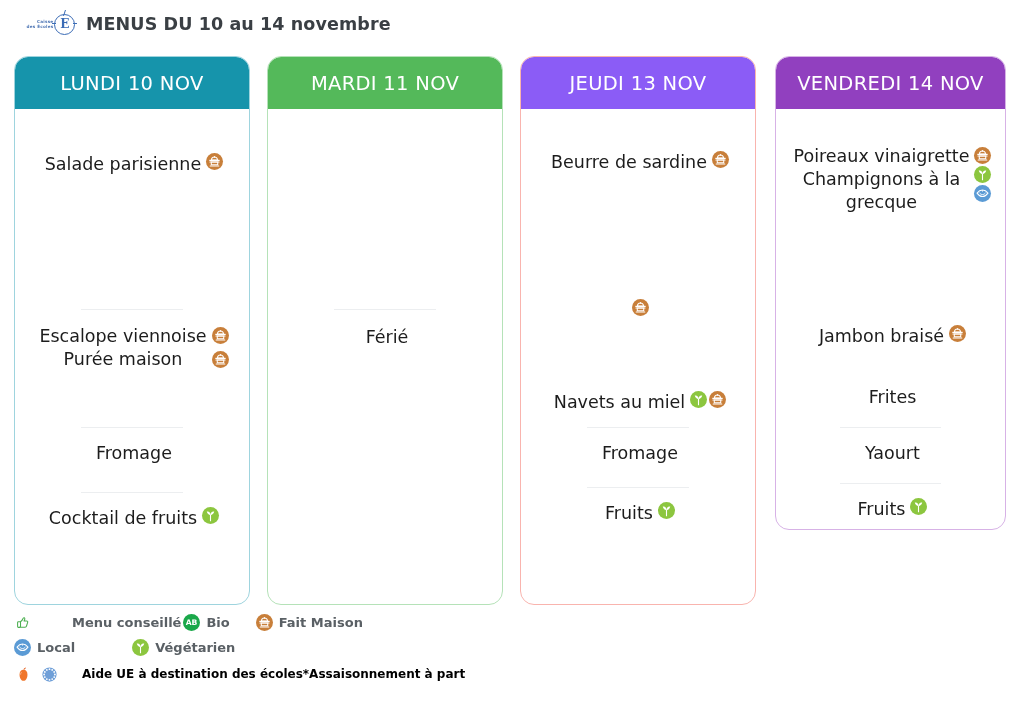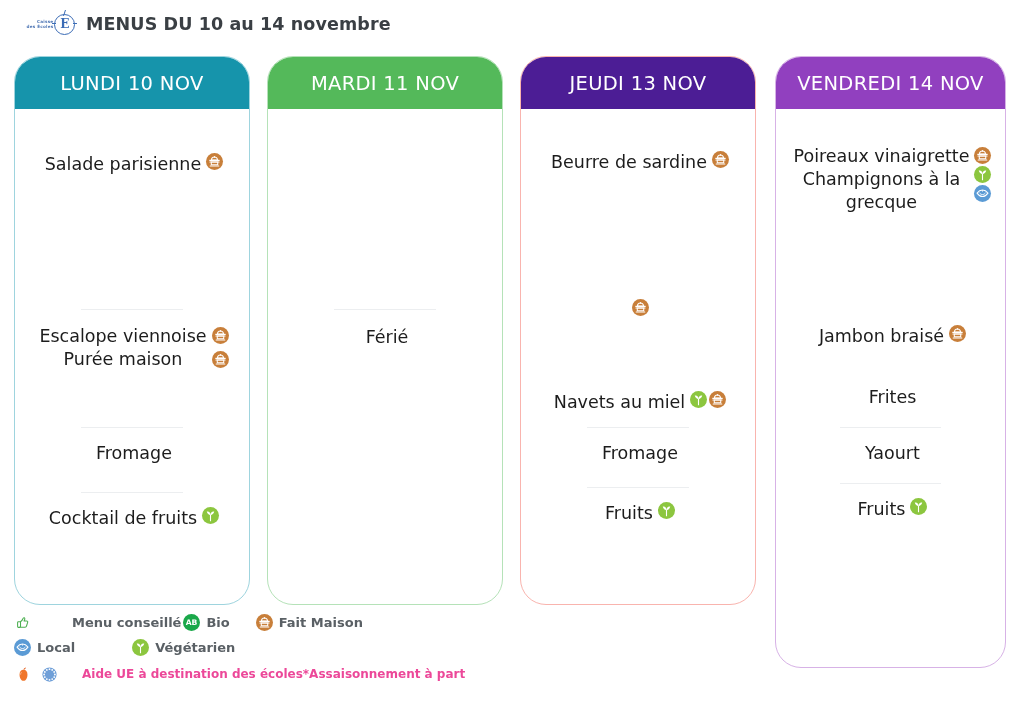--- a/index.html
+++ b/index.html
@@ -87,21 +87,21 @@
   
   .cards {
     position: absolute;
     left: 0; top: 56px;
     width: 1024px;
   }
   .card {
     position: absolute;
     top: 0;
     background: #ffffff;
-    border-radius: 26px;
+    border-radius: 14px;
     box-sizing: border-box;
     border: 1.3px solid transparent;
     display: flex;
     flex-direction: column;
     overflow: hidden;
   }
   .card-head {
     height: 52px;
     border-radius: 13px 13px 0 0;
     color: #ffffff;
@@ -207,21 +207,21 @@
   .note-row {
     display: flex;
     align-items: center;
     height: 26px;
     gap: 7px;
     margin-top: 1px;
   }
   .note-text {
     font-size: 12px;
     font-weight: bold;
-    color: #ec4899;
+    color: #000000;
     margin-left: 16px;
     white-space: nowrap;
   }
   .mini-icon { width: 19px; height: 19px; flex: none; }
 </style>
 </head>
 <body>
 
 <div class="titlebar">
   <div class="logo">
@@ -312,21 +312,21 @@
       <div class="card-body">
         <div class="divider" style="top: 200px;"></div>
         <div class="course" style="top: 217px;">
           <div class="course-inner">
             <div class="dish"><span class="dish-line">Férié</span></div>
           </div>
         </div>
       </div>
     </div>
     <div class="card" style="left: 520px; width: 236px; height: 549px; border-color: rgb(249, 180, 174);">
-      <div class="card-head" style="background: #4c1d95;">JEUDI 13 NOV</div>
+      <div class="card-head" style="background: #8b5cf6;">JEUDI 13 NOV</div>
       <div class="card-body">
         <div class="divider" style="top: 318px;"></div>
         <div class="divider" style="top: 378px;"></div>
         <div class="course" style="top: 42px;">
           <div class="course-inner">
             <div class="dish"><span class="dish-line">Beurre de sardine</span></div>
             <span class="icons-row">
               <span class="badge b-maison">
                 <svg viewBox="0 0 20 20" width="17" height="17">
                   <path d="M6.4 8.3a3.6 3.6 0 0 1 7.2 0z" fill="none" stroke="#fff" stroke-width="1.25"></path>
@@ -394,21 +394,21 @@
                   <path d="M10 16.2V9.4" stroke="#fff" stroke-width="1.3" stroke-linecap="round"></path>
                   <path d="M10 9.6C8 9.6 6.2 8 5.6 5.4c2.6-.5 4.4 1 4.4 4.2z" fill="#fff"></path>
                   <path d="M10 9.6c2 0 3.8-1.6 4.4-4.2-2.6-.5-4.4 1-4.4 4.2z" fill="#fff"></path>
                 </svg>
               </span>
             </span>
           </div>
         </div>
       </div>
     </div>
-    <div class="card" style="left: 775px; width: 231px; height: 612px; border-color: rgb(215, 178, 230);">
+    <div class="card" style="left: 775px; width: 231px; height: 474px; border-color: rgb(215, 178, 230);">
       <div class="card-head" style="background: rgb(145, 64, 191);">VENDREDI 14 NOV</div>
       <div class="card-body">
         <div class="divider" style="top: 318px;"></div>
         <div class="divider" style="top: 374px;"></div>
         <div class="course" style="top: 36px; align-items: center;">
           <div class="course-inner">
             <div class="dish"><span class="dish-line">Poireaux vinaigrette</span><span class="dish-line">Champignons à la</span><span class="dish-line">grecque</span></div>
             <span class="icons-col">
               <span class="badge b-maison">
                 <svg viewBox="0 0 20 20" width="17" height="17">

